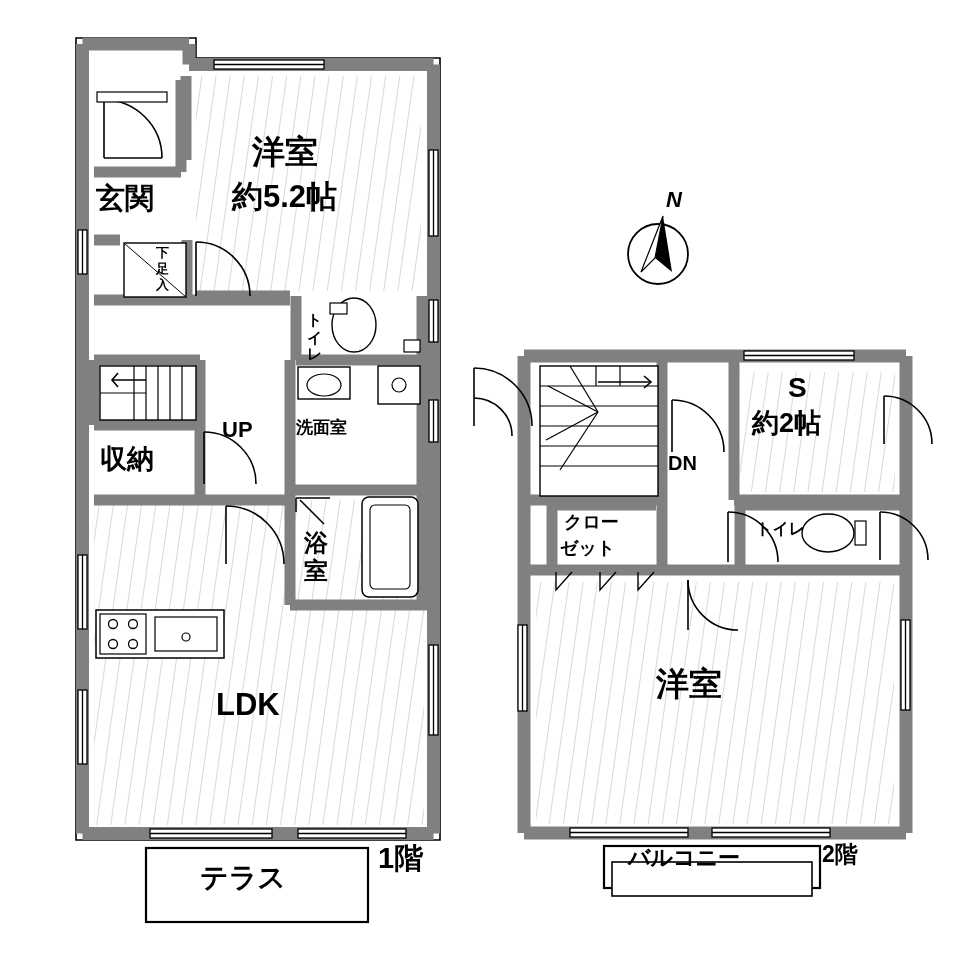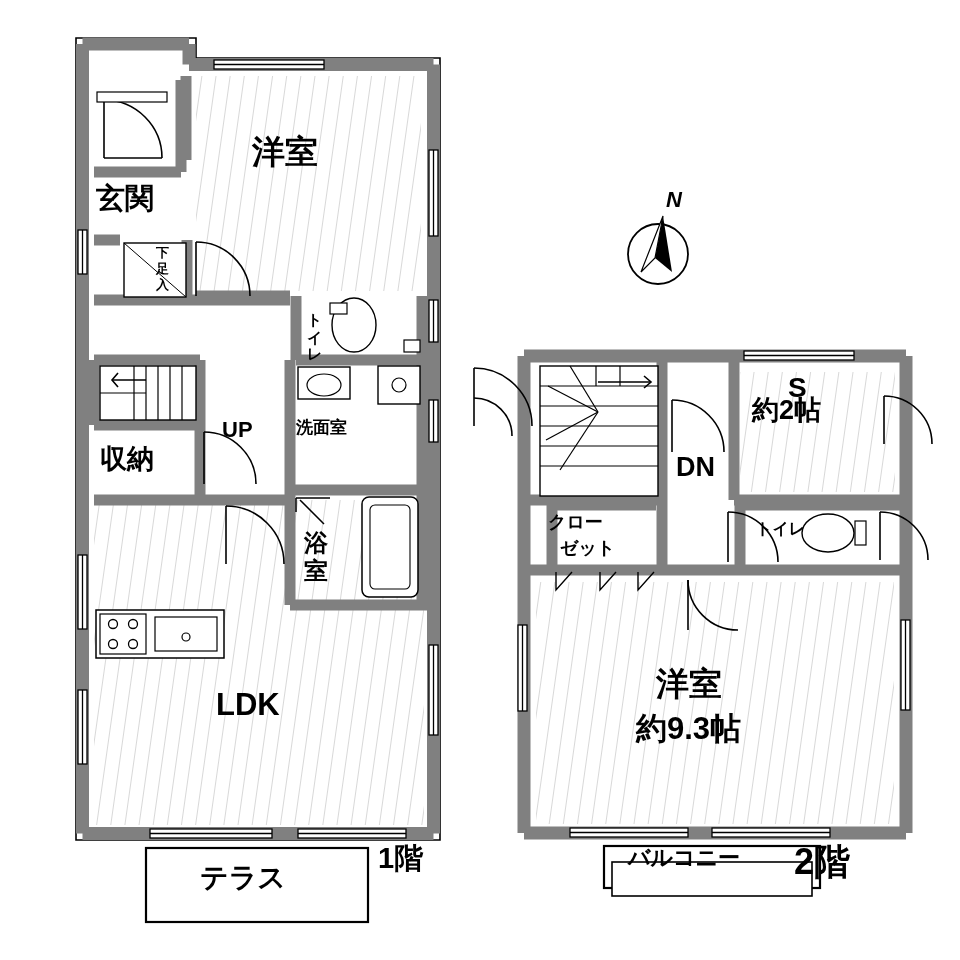--- a/index.html
+++ b/index.html
@@ -283,50 +283,50 @@
   </g>
 </svg>
 
 <div class="lbl" style="left:96px;top:182px;width:76px;font-size:29px;">玄関</div>
 
 <div class="lbl" style="left:156px;top:246px;width:22px;font-size:13px;">下</div>
 <div class="lbl" style="left:156px;top:262px;width:22px;font-size:13px;">足</div>
 <div class="lbl" style="left:156px;top:278px;width:22px;font-size:13px;">入</div>
 
 <div class="lbl" style="left:252px;top:134px;width:112px;font-size:33px;">洋室</div>
+<div class="lbl" style="left:232px;top:180px;width:152px;font-size:31px;">約5.2帖</div>
 
 <div class="lbl v" style="left:306px;top:302px;font-size:15px;letter-spacing:1px;">トイレ</div>
 
 <div class="lbl" style="left:296px;top:418px;width:126px;font-size:17px;">洗面室</div>
 
 <div class="lbl" style="left:304px;top:530px;width:40px;font-size:24px;">浴</div>
 <div class="lbl" style="left:304px;top:558px;width:40px;font-size:24px;">室</div>
 
 <div class="lbl" style="left:100px;top:444px;width:98px;font-size:27px;">収納</div>
 
 <div class="lbl" style="left:222px;top:378px;width:50px;font-size:22px;margin-top:40px;">UP</div>
 
 <div class="lbl" style="left:216px;top:688px;width:94px;font-size:31px;">LDK</div>
 
 <div class="lbl" style="left:200px;top:862px;width:116px;font-size:28px;">テラス</div>
 
 <div class="lbl" style="left:378px;top:842px;width:78px;font-size:29px;">1階</div>
 
-<div class="lbl" style="left:668px;top:452px;width:56px;font-size:27px;padding-left:8px;">DN</div>
+<div class="lbl" style="left:668px;top:452px;width:56px;font-size:20px;">DN</div>
 
 <div class="lbl" style="left:788px;top:372px;width:42px;font-size:28px;">S</div>
-<div class="lbl" style="left:752px;top:395px;width:112px;font-size:27px;">約2帖</div>
-
-<div class="lbl" style="left:548px;top:512px;width:90px;font-size:18px;">クロー</div>
+<div class="lbl" style="left:752px;top:408px;width:112px;font-size:27px;">約2帖</div>
+
+<div class="lbl" style="left:564px;top:512px;width:90px;font-size:18px;">クロー</div>
 <div class="lbl" style="left:560px;top:538px;width:90px;font-size:18px;">ゼット</div>
 
 <div class="lbl" style="left:756px;top:520px;width:58px;font-size:16px;">トイレ</div>
 
 <div class="lbl" style="left:656px;top:666px;width:112px;font-size:33px;">洋室</div>
-<div class="lbl" style="left:636px;top:712px;width:152px;font-size:31px;">約9.3帖</div>
 
 <div class="lbl" style="left:628px;top:846px;width:166px;font-size:22px;">バルコニー</div>
 
-<div class="lbl" style="left:774px;top:842px;width:78px;font-size:36px;padding-left:20px;">2階</div>
+<div class="lbl" style="left:822px;top:842px;width:78px;font-size:23px;">2階</div>
 
 <div class="lbl" style="left:666px;top:188px;width:30px;font-size:22px;font-style:italic;">N</div>
 
 </div>
 
 </body></html>

